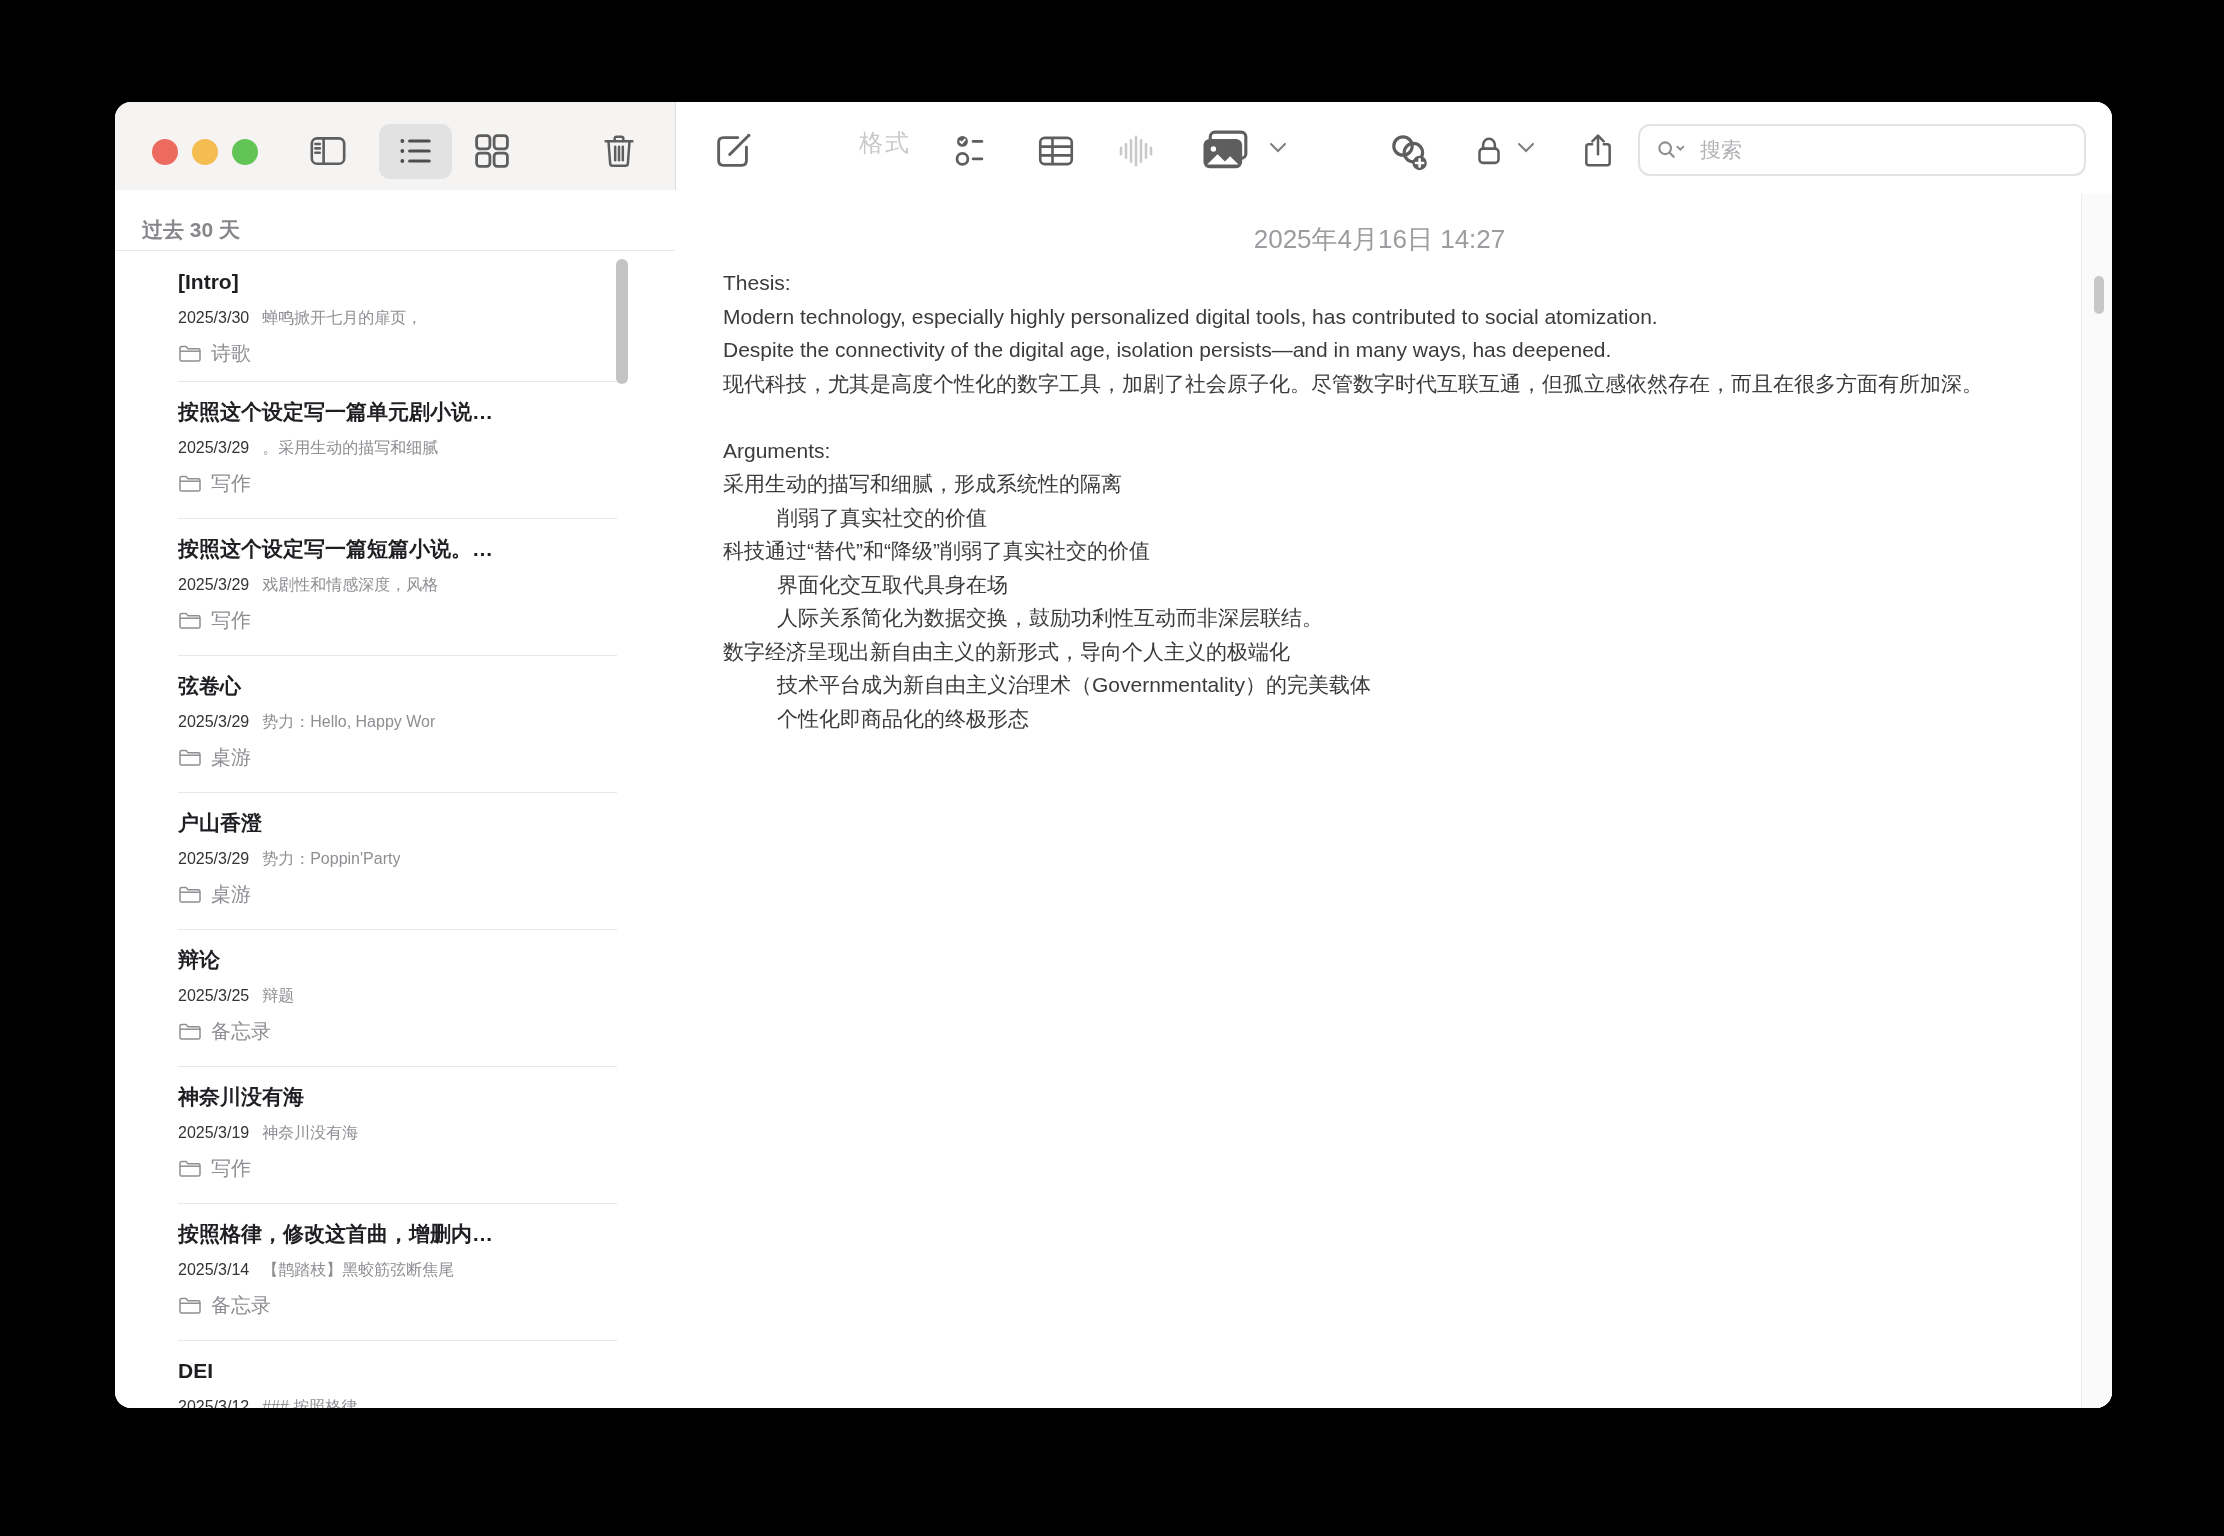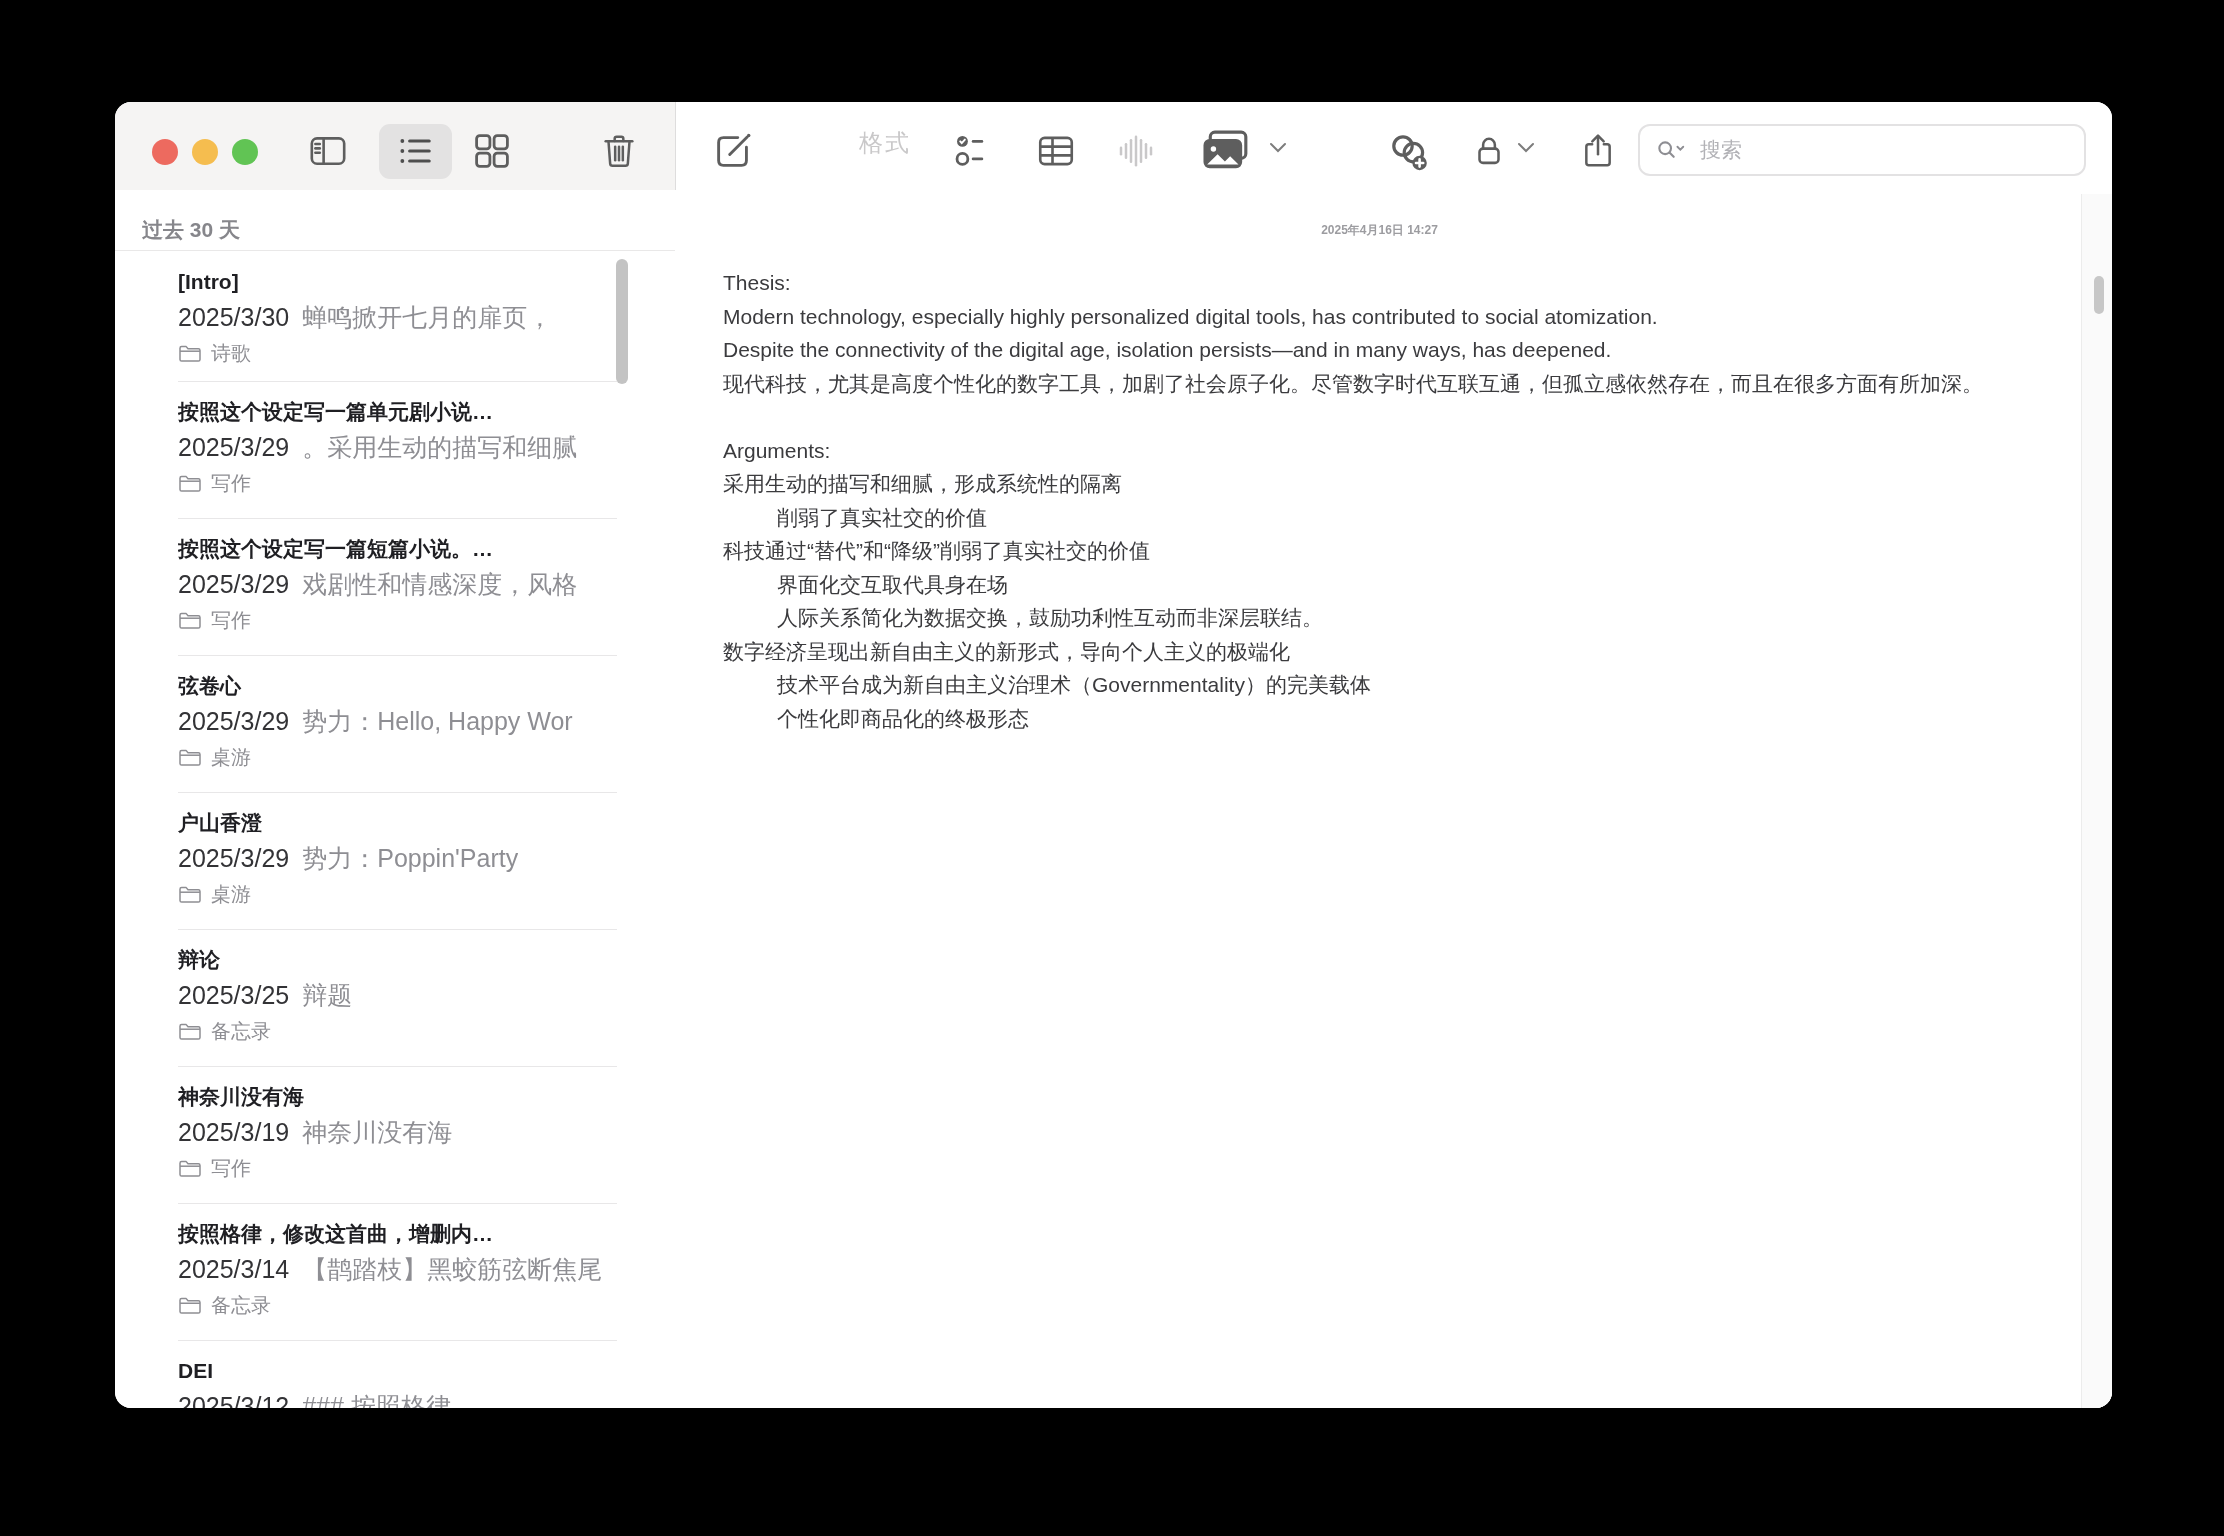--- a/index.html
+++ b/index.html
@@ -29,29 +29,29 @@
   
   .content{position:absolute;left:0;top:88px;right:0;bottom:0;}
   .sidebar{position:absolute;left:0;top:0;width:560px;height:100%;background:#fff;}
   .sidebar-header{height:61px;border-bottom:1px solid #e9e8e8;box-sizing:border-box;
                   padding:26px 0 0 27px;font-size:21px;font-weight:600;color:#86868b;}
   .note-list{position:absolute;left:0;top:62px;right:0;bottom:0;overflow:hidden;}
   .note-row{position:relative;padding:16px 48px 0 63px;height:121px;box-sizing:content-box;}
   .note-row.first{height:114px;}
   .note-row::after{content:"";position:absolute;left:63px;right:58px;bottom:0;height:1px;background:#e8e7e8;}
   .note-title{font-size:21px;font-weight:700;color:#1f1f23;line-height:28px;white-space:nowrap;overflow:hidden;}
-  .note-line2{margin-top:8px;font-size:25px;line-height:27px;white-space:nowrap;overflow:hidden;display:flex;gap:13px;}
+  .note-line2{margin-top:8px;font-size:16px;line-height:27px;white-space:nowrap;overflow:hidden;display:flex;gap:13px;}
   .note-date{color:#333336;flex:none;}
   .note-preview{color:#8e8e93;overflow:hidden;}
   .note-line3{margin-top:9px;font-size:20px;line-height:27px;color:#8e8e93;display:flex;align-items:center;gap:9px;}
   .sb-thumb{position:absolute;left:501px;top:69px;width:12px;height:125px;border-radius:6px;background:#c3c3c3;}
   
   .editor{position:absolute;left:561px;top:0;right:0;bottom:0;background:#fff;}
   .timestamp{position:absolute;left:0;top:32px;width:1407px;text-align:center;
-             font-size:12px;color:#9c9ca0;font-weight:bold;}
+             font-size:26px;color:#9c9ca0;}
   .note-body{position:absolute;left:47px;top:76px;right:84px;font-size:21px;color:#3b3b3e;line-height:33.5px;}
   .para{min-height:33.5px;}
   .para.ind{padding-left:54px;}
   .egutter{position:absolute;top:4px;bottom:0;right:0;width:30px;background:#fafafa;border-left:1px solid #ececec;}
   .ed-thumb{position:absolute;right:8px;top:82px;width:10px;height:38px;border-radius:5px;background:#c7c7c7;}
 </style>
 </head>
 <body>
 
 <div class="page">

